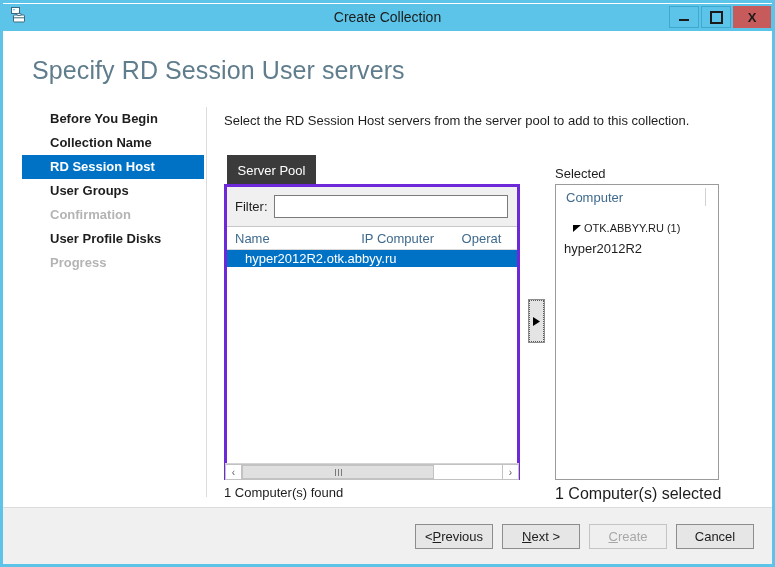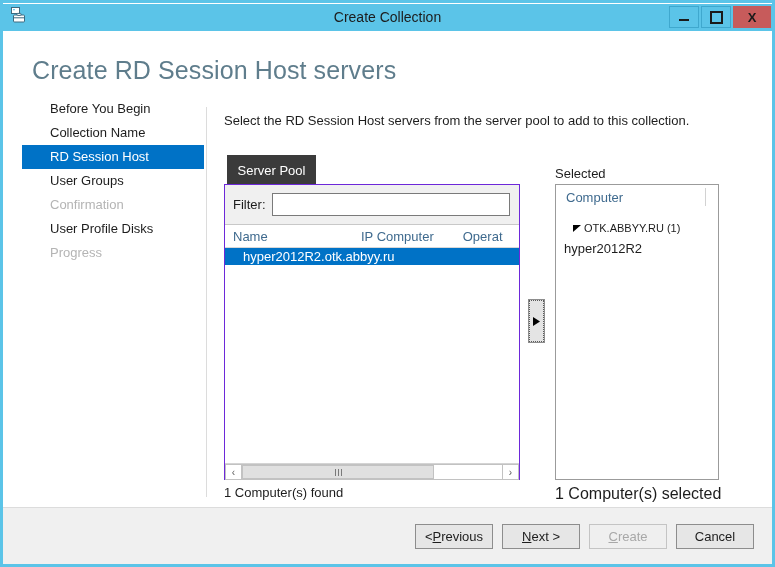--- a/index.html
+++ b/index.html
@@ -95,22 +95,23 @@
     font-size: 25px;
     color: #5F7D8C;
     letter-spacing: 0.1px;
     white-space: nowrap;
   }
 
   
   #sidebar {
     position: absolute;
     left: 19px;
-    top: 94px;
+    top: 104px;
     width: 182px;
+    font-weight: bold;
   }
   .side-item {
     height: 24px;
     line-height: 24px;
     padding-left: 28px;
     font-size: 13px;
     color: #1d1d1d;
     white-space: nowrap;
     cursor: default;
   }
@@ -157,21 +158,21 @@
     cursor: default;
   }
 
   
   #pool-box {
     position: absolute;
     left: 221px;
     top: 181px;
     width: 296px;
     height: 296px;
-    border: 1px solid #6d28d9;
+    border: 3px solid #6d28d9;
     background: #1d4ed8;
     box-sizing: border-box;
   }
   #filter-row {
     height: 40px;
     background: #f0f0f0;
     border-bottom: 1px solid #c8c8c8;
     display: flex;
     align-items: center;
     padding-left: 8px;
@@ -448,21 +449,21 @@
       <div class="cap-btn">
         <div class="min-glyph"></div>
       </div>
       <div class="cap-btn">
         <div class="max-glyph"></div>
       </div>
       <div class="cap-btn close">X</div>
     </div>
   </div>
 
-  <div id="page-heading">Create RD Session Host servers</div>
+  <div id="page-heading">Specify RD Session User servers</div>
 
   <div id="sidebar">
     <div class="side-item">Before You Begin</div>
     <div class="side-item">Collection Name</div>
     <div class="side-item selected">RD Session Host</div>
     <div class="side-item">User Groups</div>
     <div class="side-item disabled">Confirmation</div>
     <div class="side-item">User Profile Disks</div>
     <div class="side-item disabled">Progress</div>
   </div>

